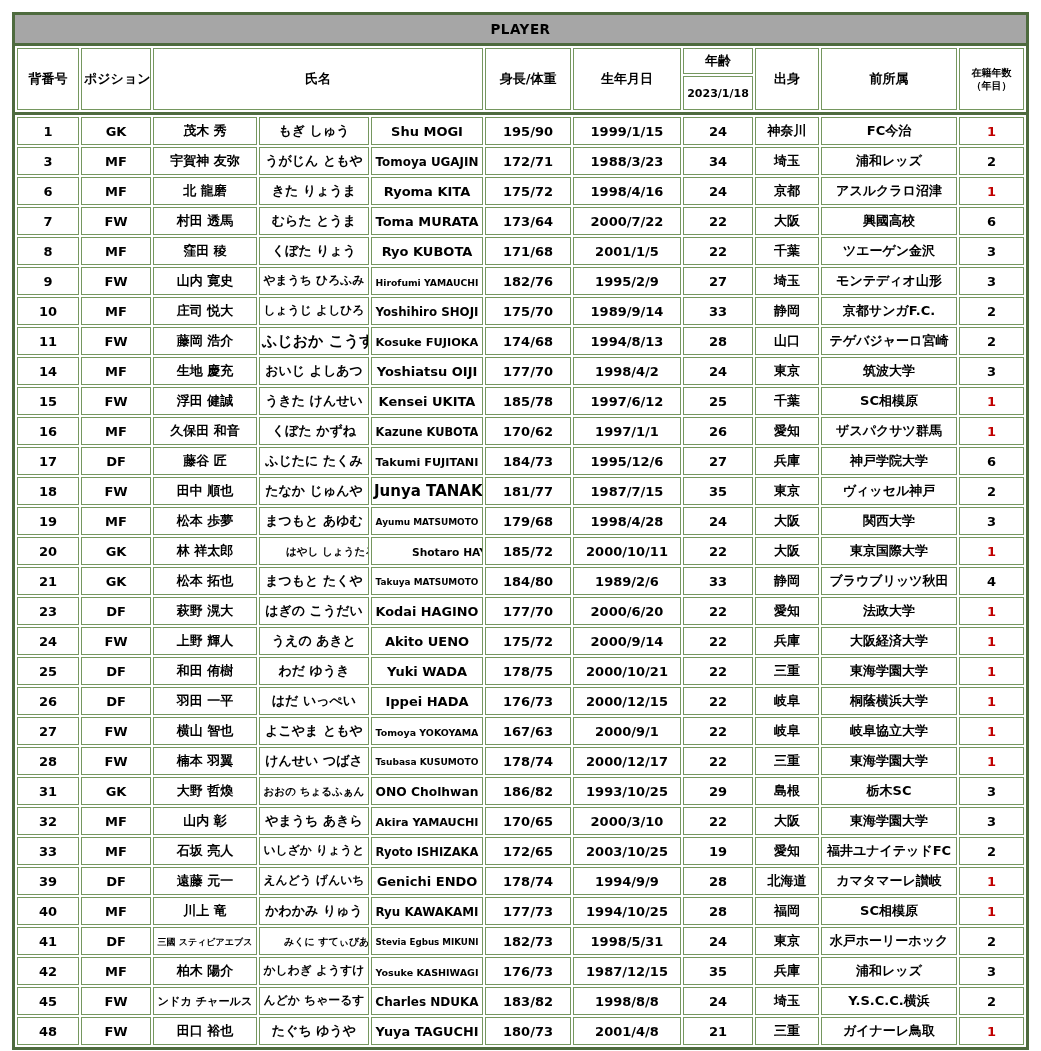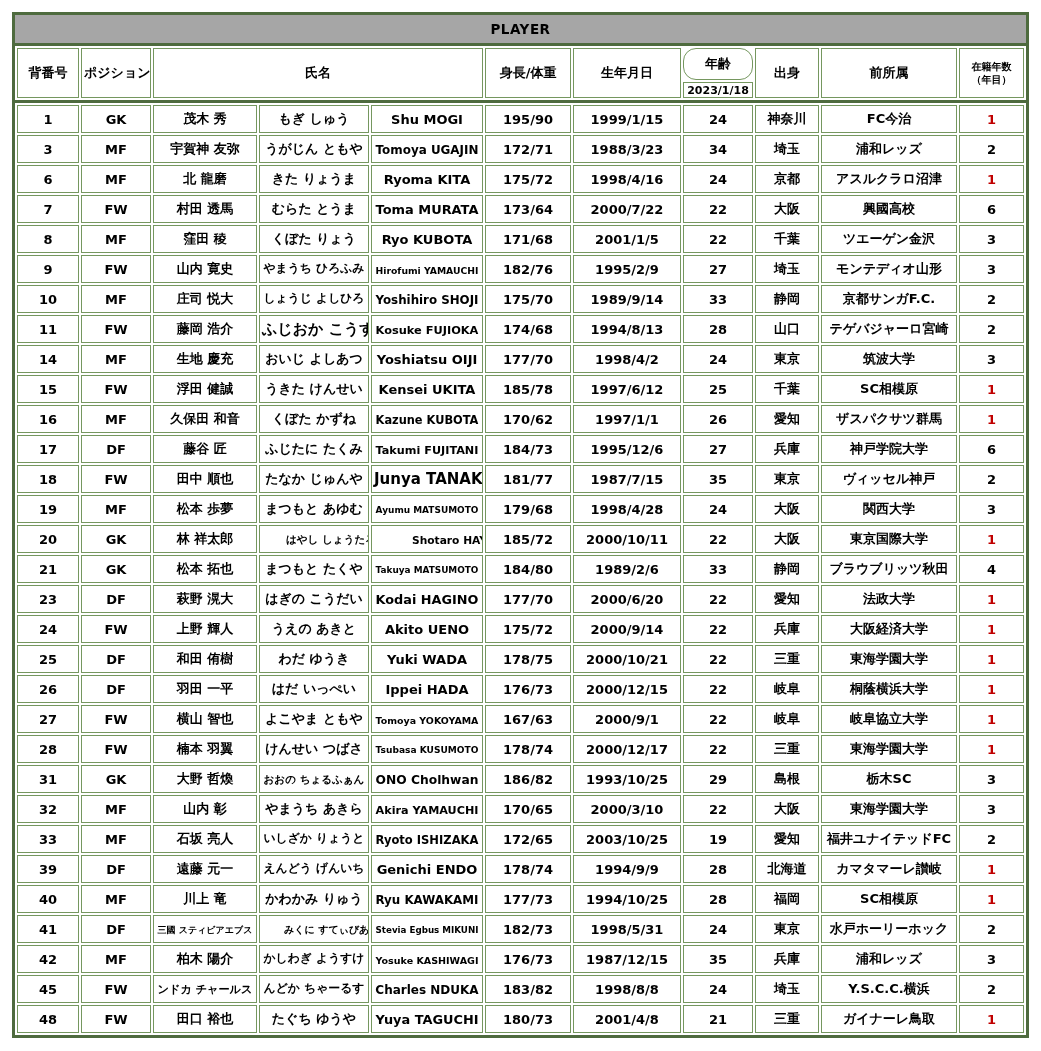--- a/index.html
+++ b/index.html
@@ -45,22 +45,22 @@
     text-align: center;
     vertical-align: middle;
     font-weight: bold;
     font-size: 13px;
     padding: 0 2px;
     white-space: nowrap;
     overflow: hidden;
     height: 28px;
   }
   table.head td { height: 30px; }
-  table.head td.age-top { height: 32px; border-radius: 13px; }
-  table.head td.age-date { height: 16px; font-size: 11px; }
+  table.head td.age-top { height: 26px; }
+  table.head td.age-date { height: 34px; font-size: 11px; }
   table.head td.tenure { font-size: 10px; line-height: 1.35; }
   td.c-kanji, td.c-kana, td.c-romaji, td.c-prev { text-align: left; padding-left: 5px; }
   td.red, td .red, .red { color: var(--red); }
   .fit { display: inline-block; white-space: nowrap; vertical-align: middle; }
 </style>
 </head>
 <body>
 
 <div class="frame">
   <div class="title-band">PLAYER</div>

